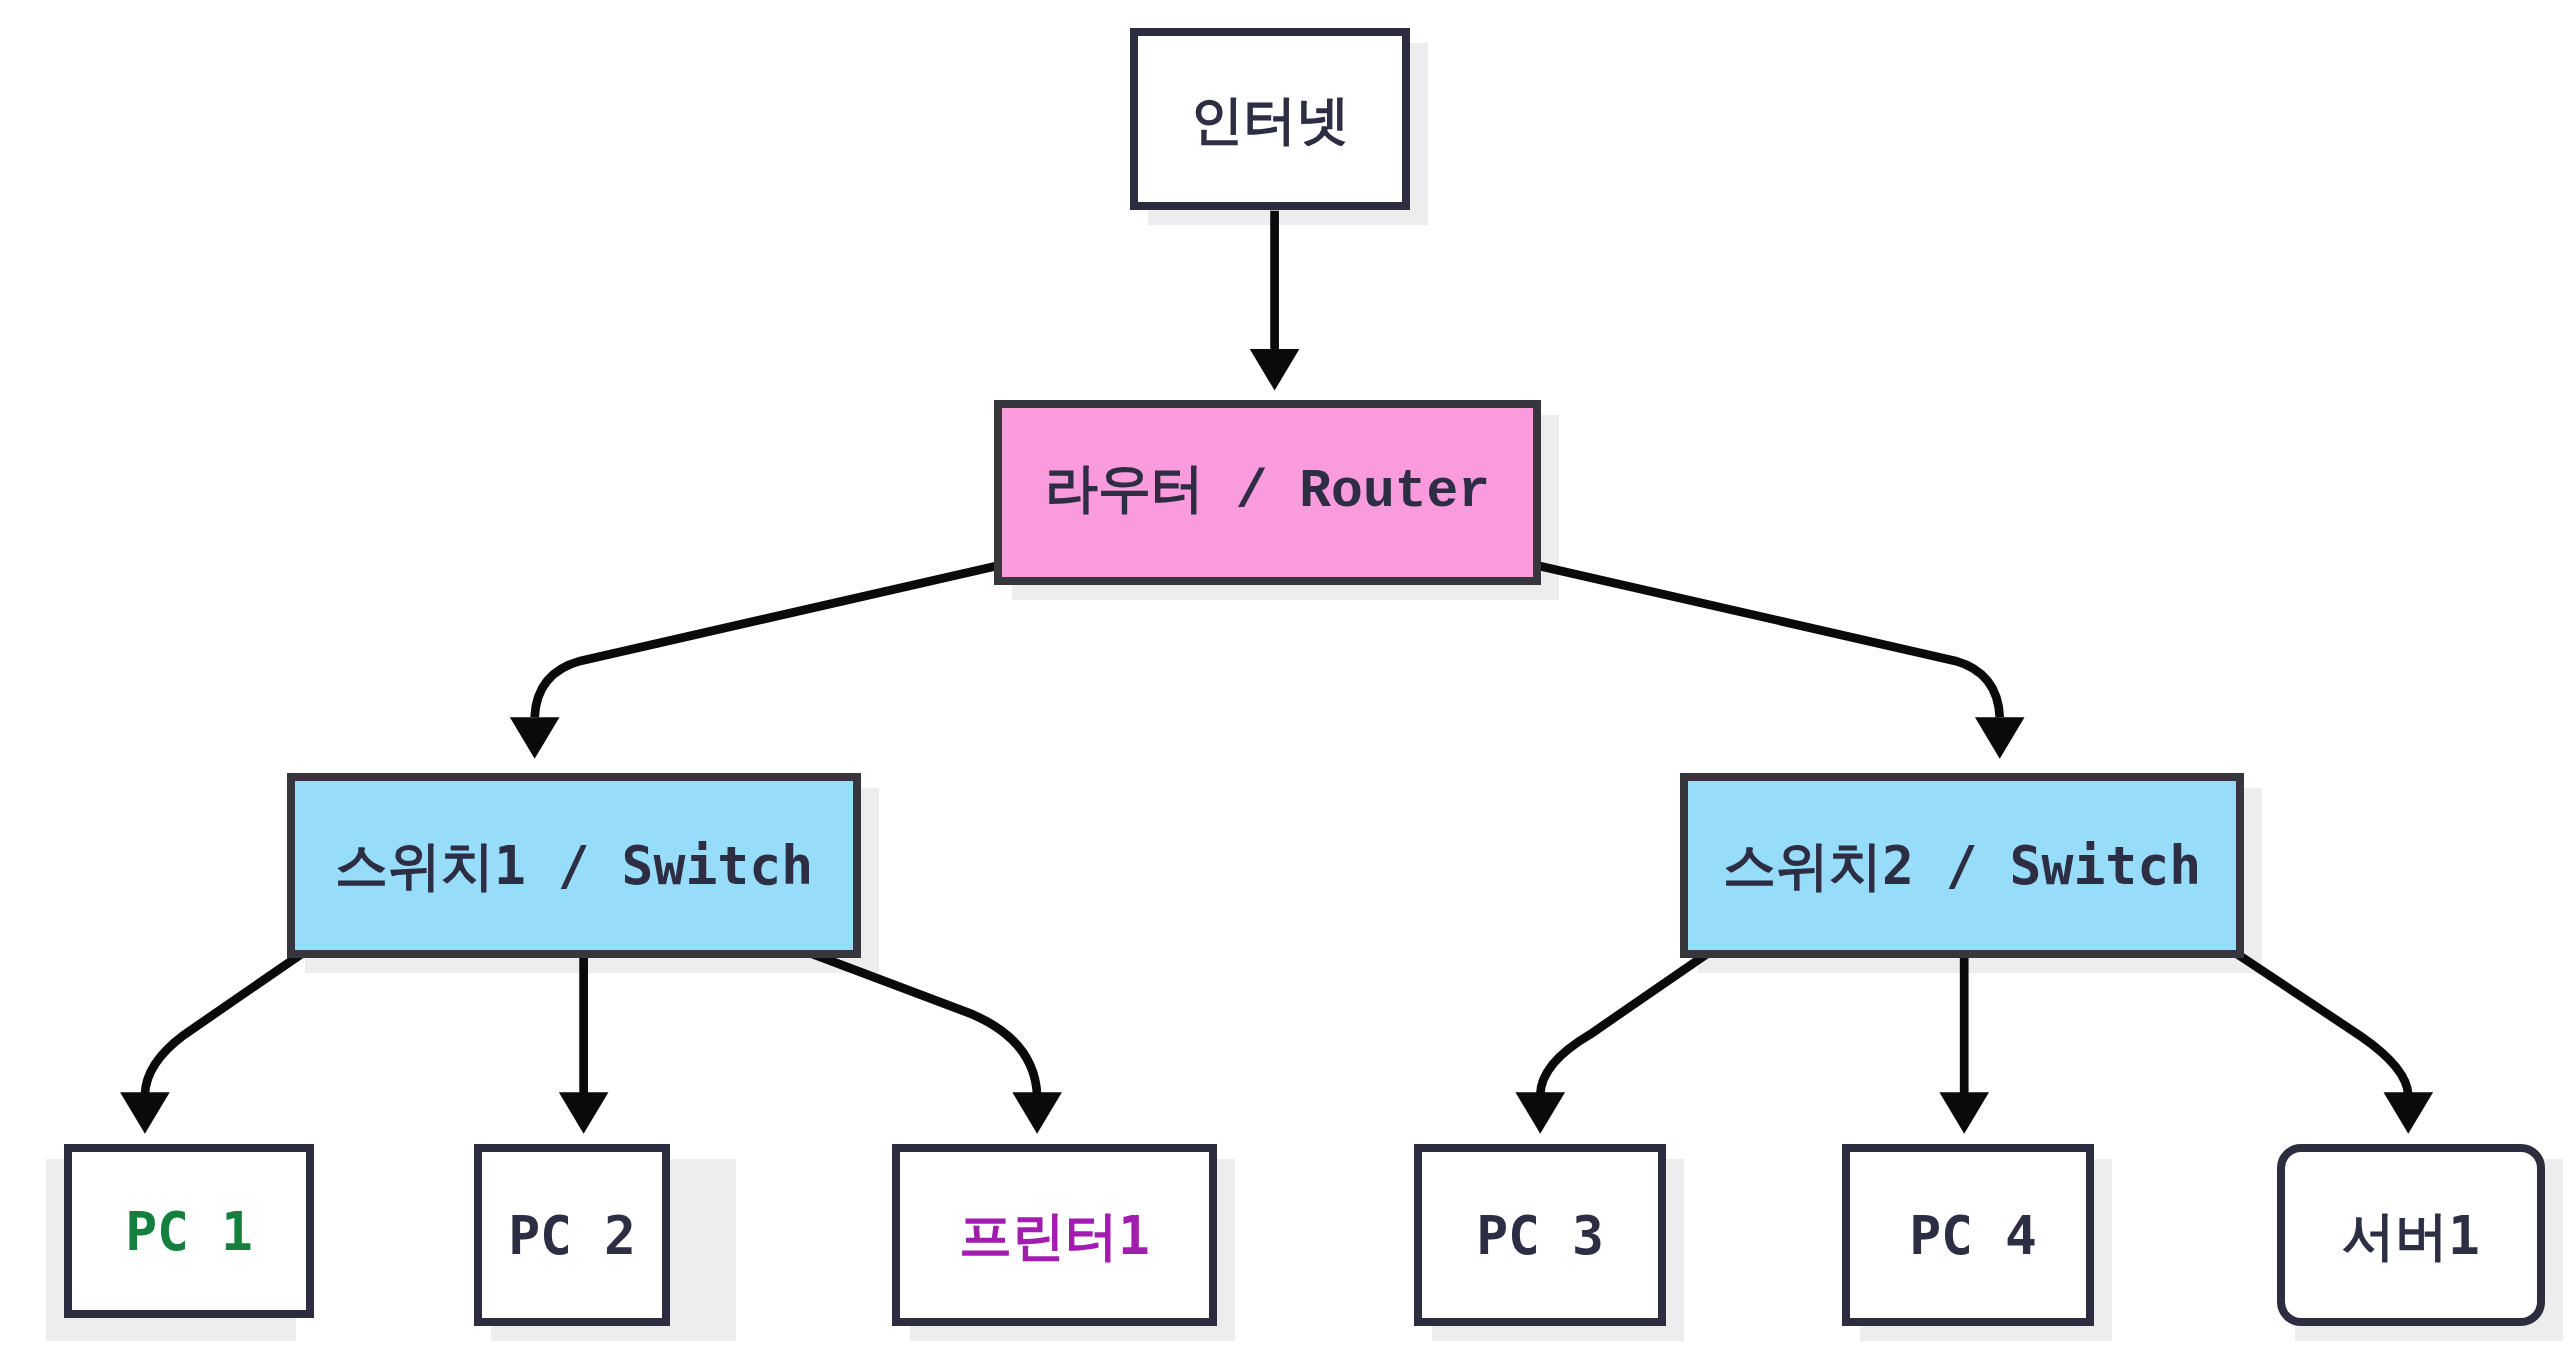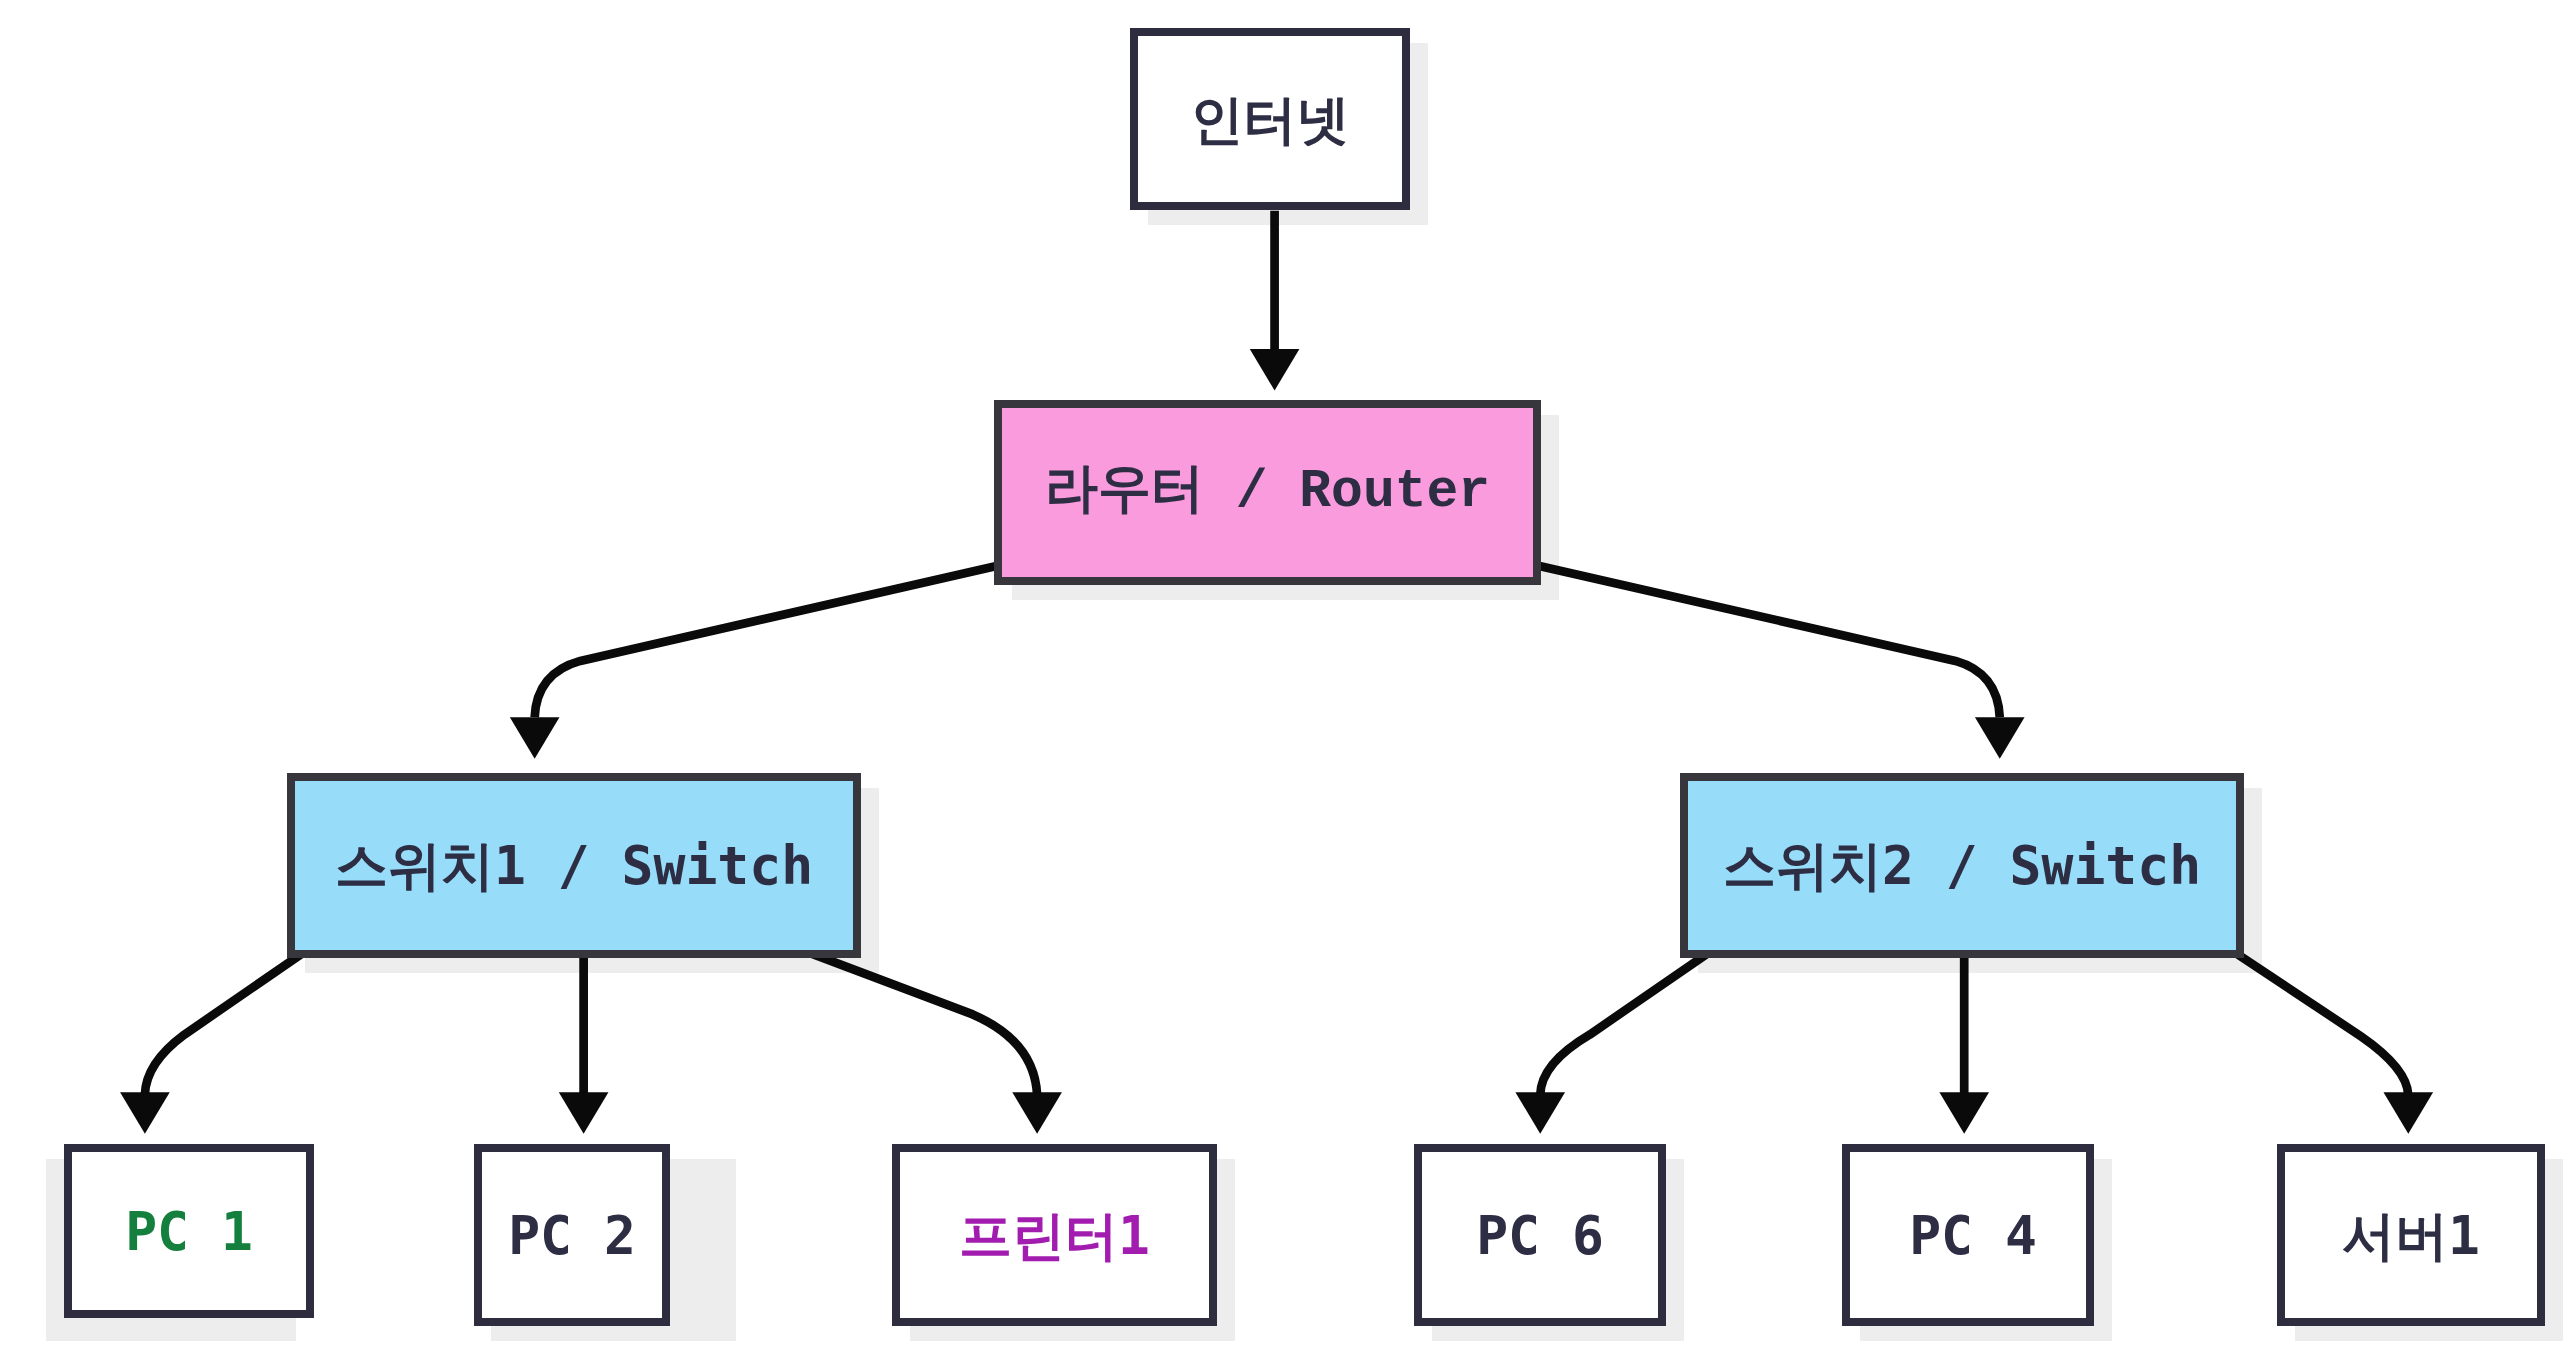--- a/index.html
+++ b/index.html
@@ -100,25 +100,25 @@
 
   <div class="node" style="left: 474px; top: 1144px; width: 196px; height: 182px; background: rgb(255, 255, 255); border-color: rgb(45, 45, 63); color: rgb(45, 45, 68);">
     <span class="label">PC 2</span>
   </div>
 
   <div class="node" style="left: 892px; top: 1144px; width: 325px; height: 182px; background: rgb(255, 255, 255); border-color: rgb(45, 45, 63); color: #a21caf;">
     <span class="label">프린터1</span>
   </div>
 
   <div class="node" style="left: 1414px; top: 1144px; width: 252px; height: 182px; background: rgb(255, 255, 255); border-color: rgb(45, 45, 63); color: rgb(45, 45, 68);">
-    <span class="label">PC 6</span>
+    <span class="label">PC 3</span>
   </div>
 
   <div class="node" style="left: 1842px; top: 1144px; width: 252px; height: 182px; background: rgb(255, 255, 255); border-color: rgb(45, 45, 63); color: rgb(45, 45, 68); padding-left: 10px;">
     <span class="label">PC 4</span>
   </div>
 
-  <div class="node" style="left: 2277px; top: 1144px; width: 268px; height: 182px; background: rgb(255, 255, 255); border-color: rgb(45, 45, 63); color: rgb(45, 45, 68);">
+  <div class="node" style="left: 2277px; top: 1144px; width: 268px; height: 182px; background: rgb(255, 255, 255); border-color: rgb(45, 45, 63); color: rgb(45, 45, 68); border-radius: 24px;">
     <span class="label">서버1</span>
   </div>
 
 </div>
 
 
 </body></html>

